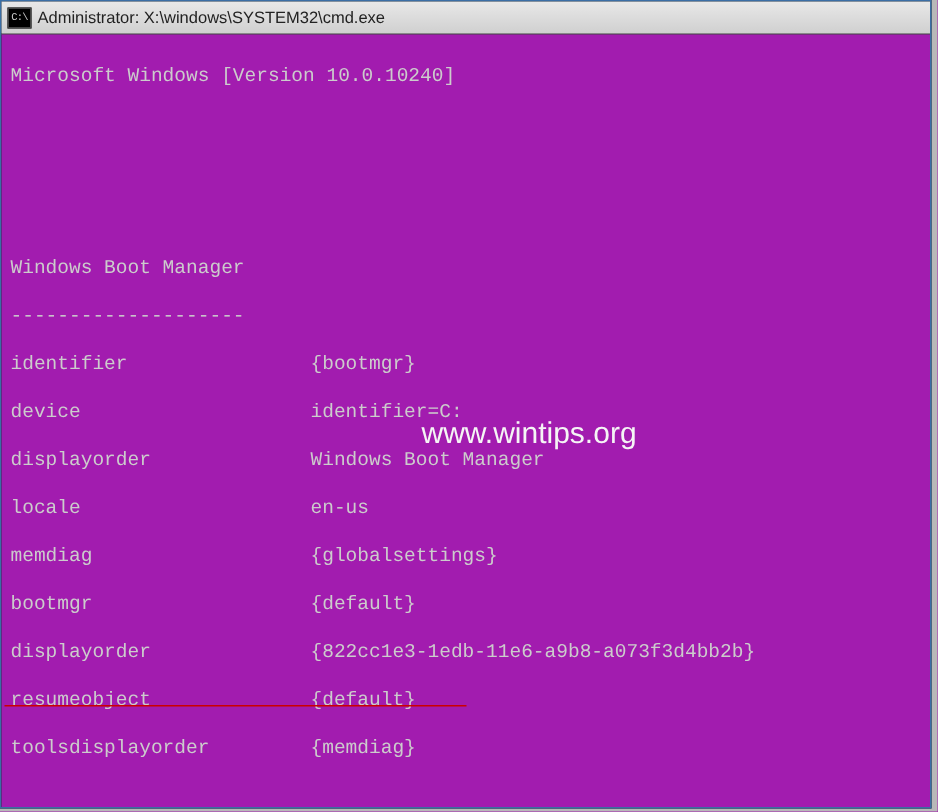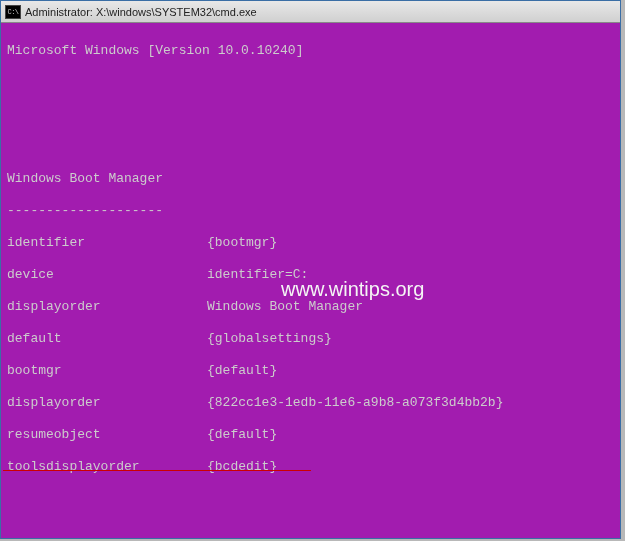--- a/index.html
+++ b/index.html
@@ -98,25 +98,26 @@
   <div class="terminal">
 <span class="row">Microsoft Windows [Version 10.0.10240]</span>
 <span class="row"></span>
 <span class="row"></span>
 <span class="row"></span>
 <span class="row">Windows Boot Manager</span>
 <span class="row">--------------------</span>
 <span class="row"><span class="label">identifier</span><span>{bootmgr}</span></span>
 <span class="row"><span class="label">device</span><span>identifier=C:</span></span>
 <span class="row"><span class="label">displayorder</span><span>Windows Boot Manager</span></span>
-<span class="row"><span class="label">default</span><span>{globalsettings}</span></span>
+<span class="row"><span class="label">locale</span><span>en-us</span></span>
+<span class="row"><span class="label">memdiag</span><span>{globalsettings}</span></span>
 <span class="row"><span class="label">bootmgr</span><span>{default}</span></span>
 <span class="row"><span class="label">displayorder</span><span>{822cc1e3-1edb-11e6-a9b8-a073f3d4bb2b}</span></span>
 <span class="row"><span class="label">resumeobject</span><span>{default}</span></span>
-<span class="row"><span class="label">toolsdisplayorder</span><span>{bcdedit}</span></span>
+<span class="row"><span class="label">toolsdisplayorder</span><span>{memdiag}</span></span>
 
 
 
 
 
 
 
 
 
 

